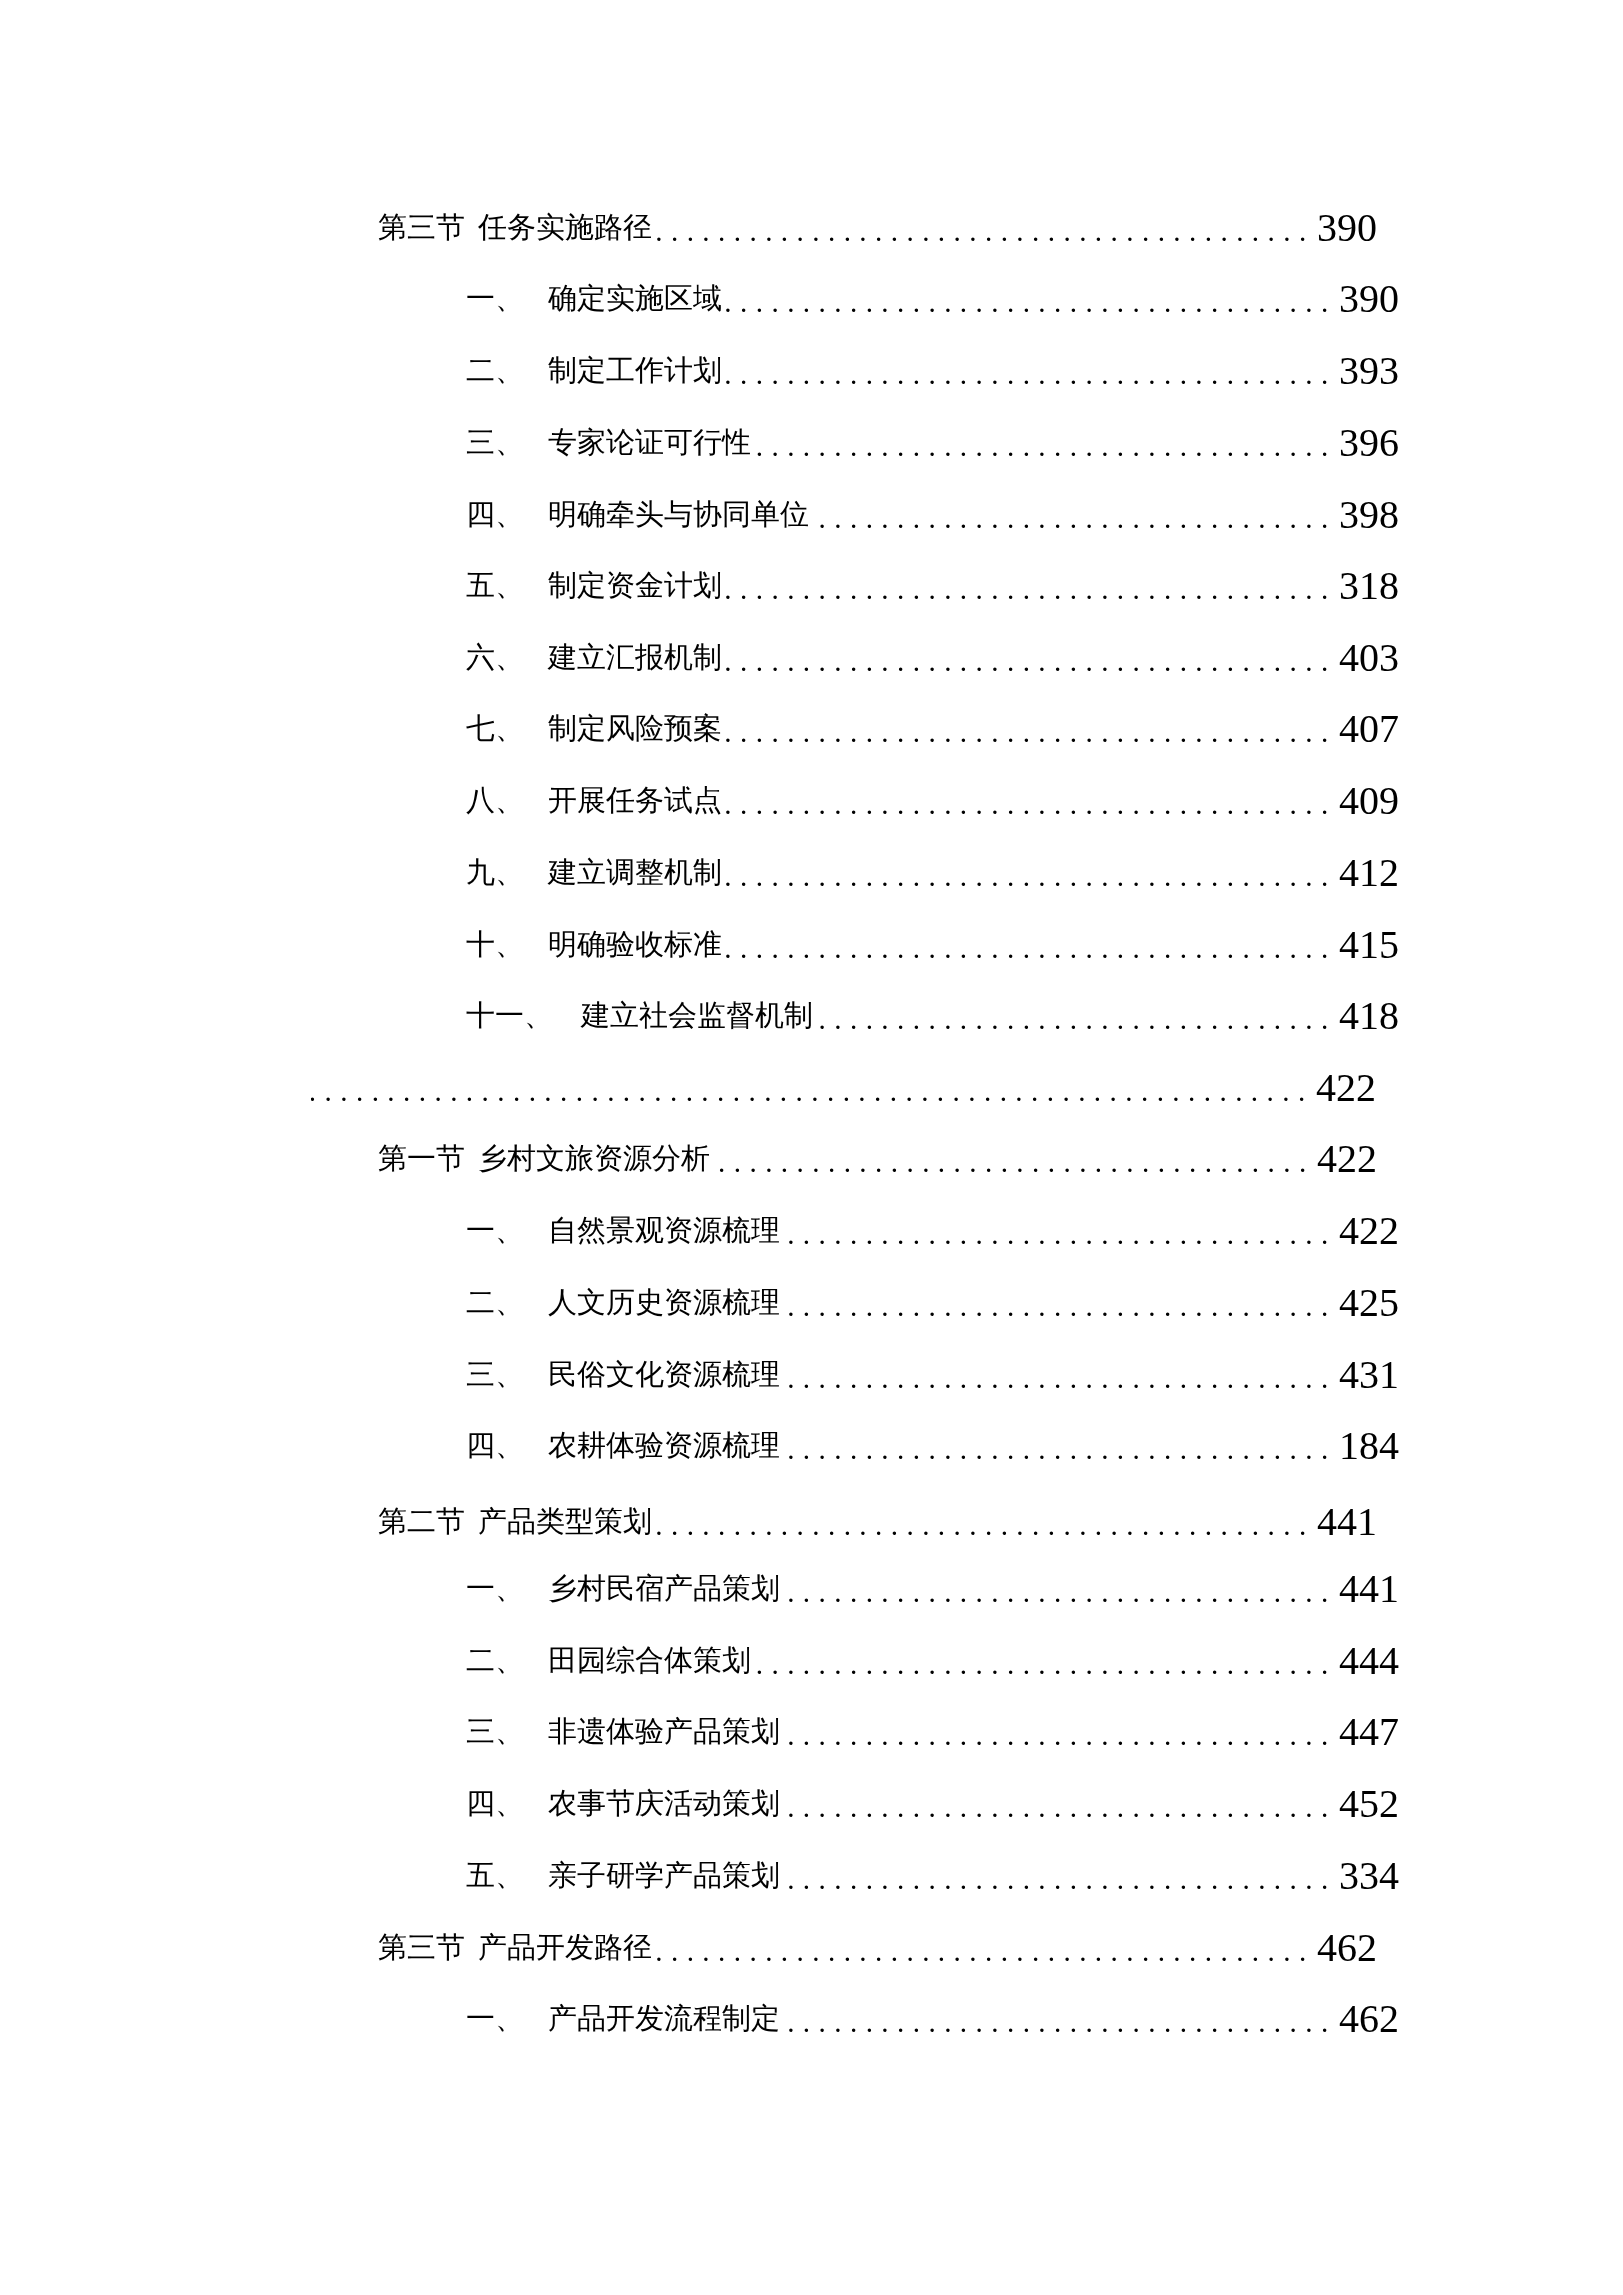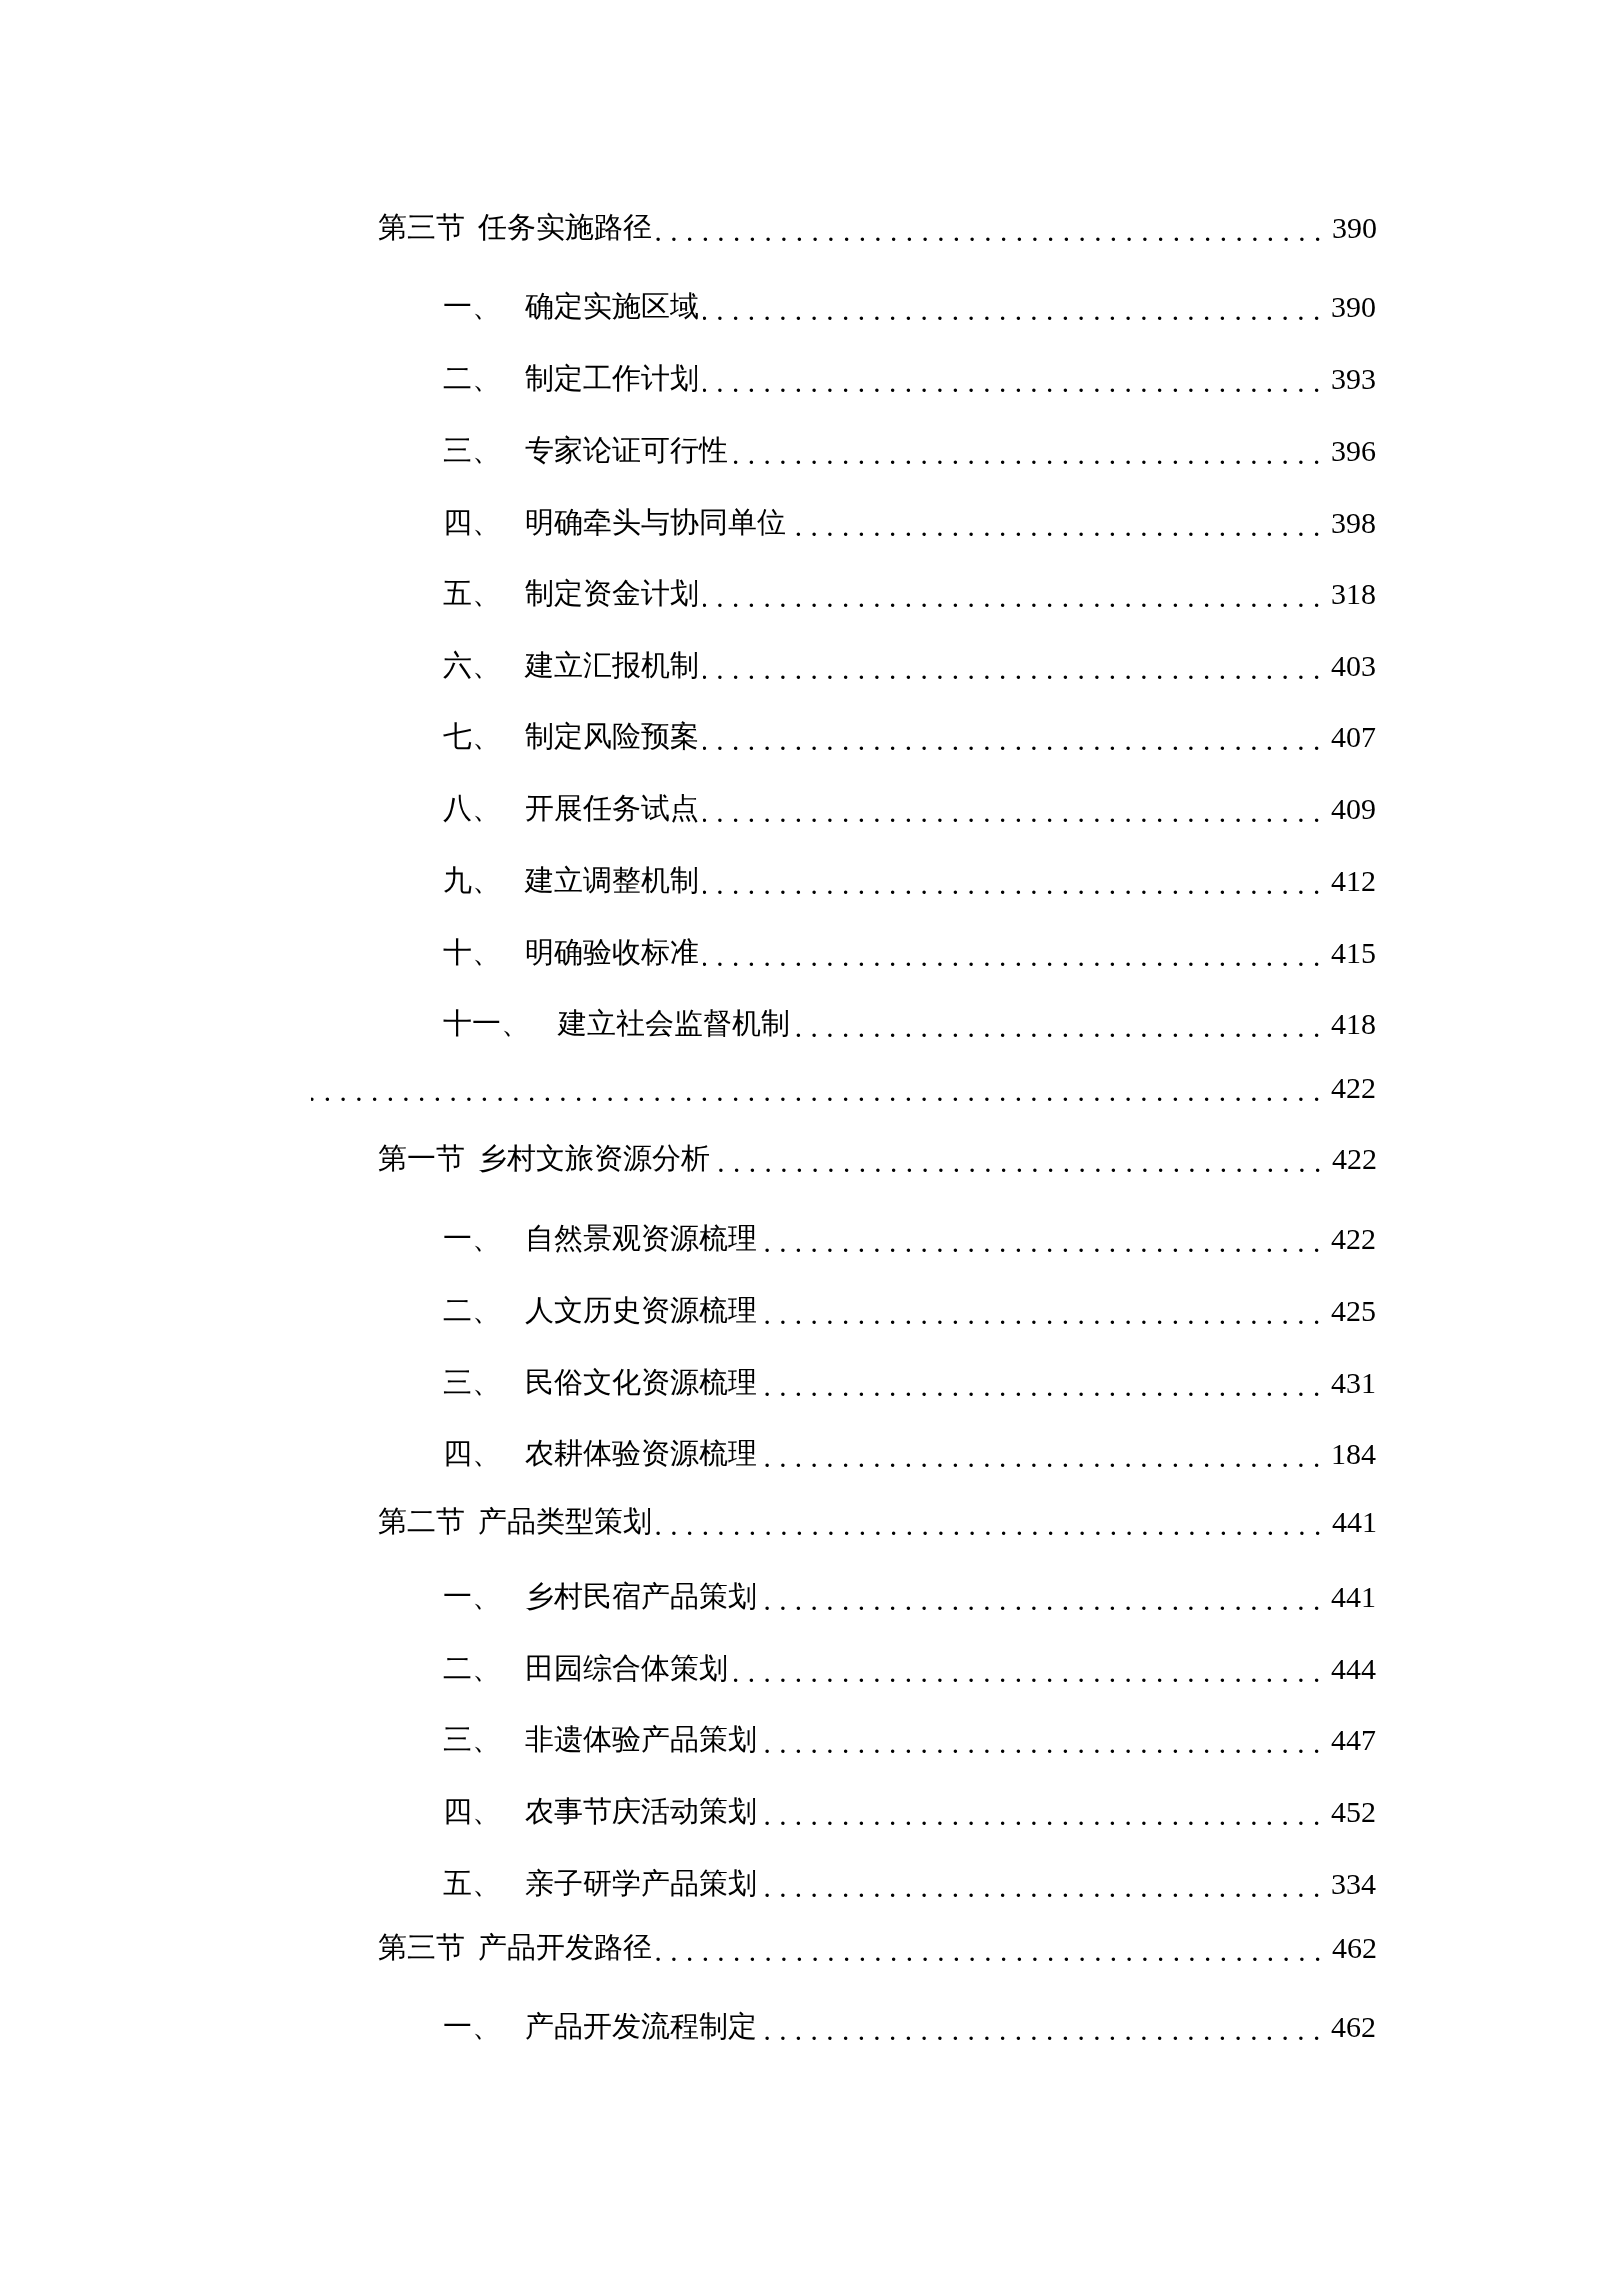--- a/index.html
+++ b/index.html
@@ -2,31 +2,31 @@
 <html style="font-size:10.5px"><head>
 <meta charset="utf-8">
 <style>
   html, body { margin:0; padding:0; background:#ffffff; }
   body { width:1623px; height:2295px; position:relative; overflow:hidden;
          font-family: "DejaVu Serif", "Liberation Serif", serif; color:#000; }
   .toc { position:absolute; left:0; top:0; width:1623px; }
   .row { position:absolute; height:39px; display:flex; 
          font-size:29px; line-height:39px; white-space:nowrap; }
   .row .label { flex:0 0 auto; padding-right:3.9px; }
-  .row .num { flex:0 0 auto; text-align:right; padding-left:9.2px; font-family:"Liberation Serif", serif; font-size:30px; }
+  .row .num { flex:0 0 auto; text-align:right; padding-left:9.2px; font-family:"Liberation Serif", serif; font-size:40px; }
   .row .leader { flex:1 1 auto; overflow:hidden; height:39px; position:relative; }
   .row .leader::after {
     content:". . . . . . . . . . . . . . . . . . . . . . . . . . . . . . . . . . . . . . . . . . . . . . . . . . . . . . . . . . . . . . . . . . . . . . . . . . . . . . . . . . .";
     position:absolute; right:0; bottom:0; font-size:21px; line-height:26px; letter-spacing:2.6px;
     font-family:"Liberation Serif", serif; font-weight:bold;
   }
   .ord { display:inline-block; }
   .lvl-chapter { left:311px; width:1065px; }
   .lvl-section { left:378px; width:999px; }
-  .lvl-item { left:443px; width:933px;margin-top:8px; }
+  .lvl-item { left:466px; width:933px; }
   .lvl-item .ord { width:82px; }
   .lvl-item .ord.wide { width:115px; }
   .lvl-section .ord, .lvl-chapter .ord { margin-right:13px; }
 </style>
 </head>
 <body>
 
 <div class="toc">
   <div class="row lvl-section" style="top:208px">
       <span class="label"><span class="ord">第三节</span><span>任务实施路径</span></span>

